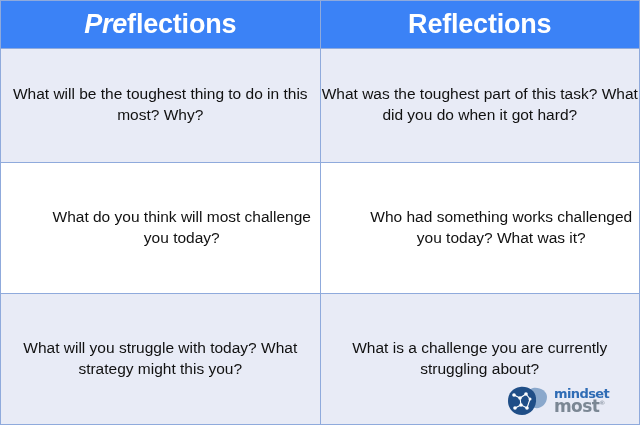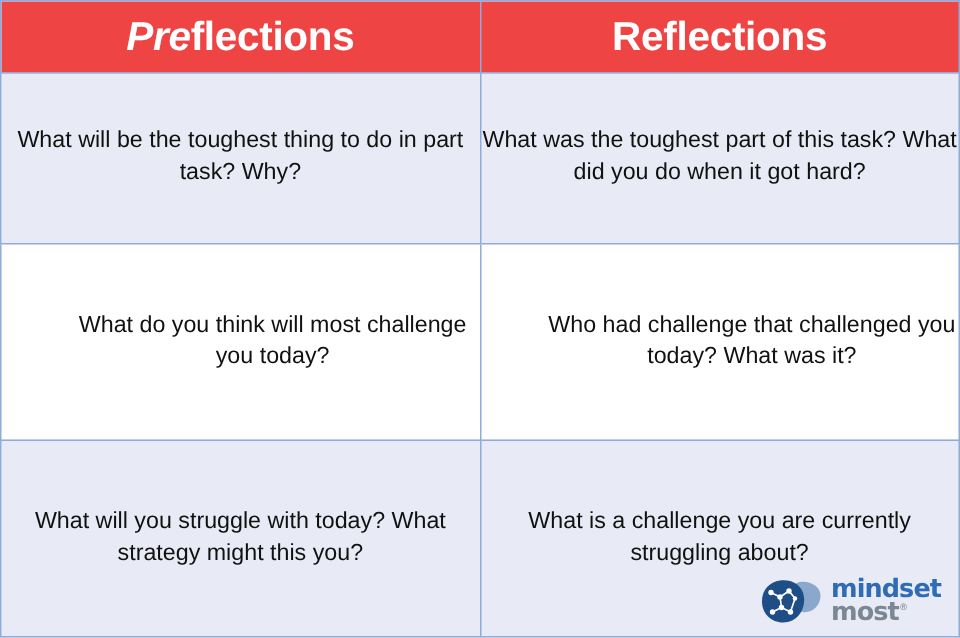--- a/index.html
+++ b/index.html
@@ -26,21 +26,21 @@
     border-collapse: collapse;
     table-layout: fixed;
   }
   table.grid td, table.grid th {
     border: 1px solid #8faadc;
     box-sizing: border-box;
     padding: 0;
     margin: 0;
   }
   th.head {
-    background: #ef4444;
+    background: #3b82f6;
     color: #ffffff;
     height: 48px;
     text-align: center;
     vertical-align: middle;
     font-size: 27px;
     font-weight: bold;
     letter-spacing: -0.2px;
     border-color: #3a63ad;
     border-top-color: #4472c4;
   }
@@ -80,21 +80,21 @@
   .logo-mark { width: 44px; height: 32px; flex: 0 0 auto; }
   .logo-text {
     display: flex;
     flex-direction: column;
     line-height: 0.88;
     font-family: "DejaVu Sans", sans-serif;
     font-weight: bold;
   }
   .logo-word1 {
     color: #2f6cb5;
-    font-size: 17px;
+    font-size: 13px;
     letter-spacing: -0.6px;
     text-align: center;
   }
   .logo-word2 {
     color: #7b8794;
     font-size: 17px;
     letter-spacing: -0.6px;
     position: relative;
   }
   .logo-tm {
@@ -112,32 +112,32 @@
   <table class="grid">
     <thead>
       <tr>
         <th class="head"><span class="pre-italic">Pre</span><span>flections</span></th>
         <th class="head"><span>Reflections</span></th>
       </tr>
     </thead>
     <tbody>
       <tr class="band r1">
         <td class="cell">
-            <span class="cell-text">What will be the toughest thing to do in part task? Why?</span>
+            <span class="cell-text">What will be the toughest thing to do in this most? Why?</span>
           </td>
         <td class="cell">
             <span class="cell-text">What was the toughest part of this task? What did you do when it got hard?</span>
           </td>
       </tr>
       <tr class="plain r2">
         <td class="cell">
             <span class="cell-text">What do you think will most challenge you today?</span>
           </td>
         <td class="cell">
-            <span class="cell-text">Who had challenge that challenged you today? What was it?</span>
+            <span class="cell-text">Who had something works challenged you today? What was it?</span>
           </td>
       </tr>
       <tr class="band r3">
         <td class="cell">
             <span class="cell-text">What will you struggle with today? What strategy might this you?</span>
           </td>
         <td class="cell">
             <span class="cell-text">What is a challenge you are currently struggling about?</span>
           </td>
       </tr>

